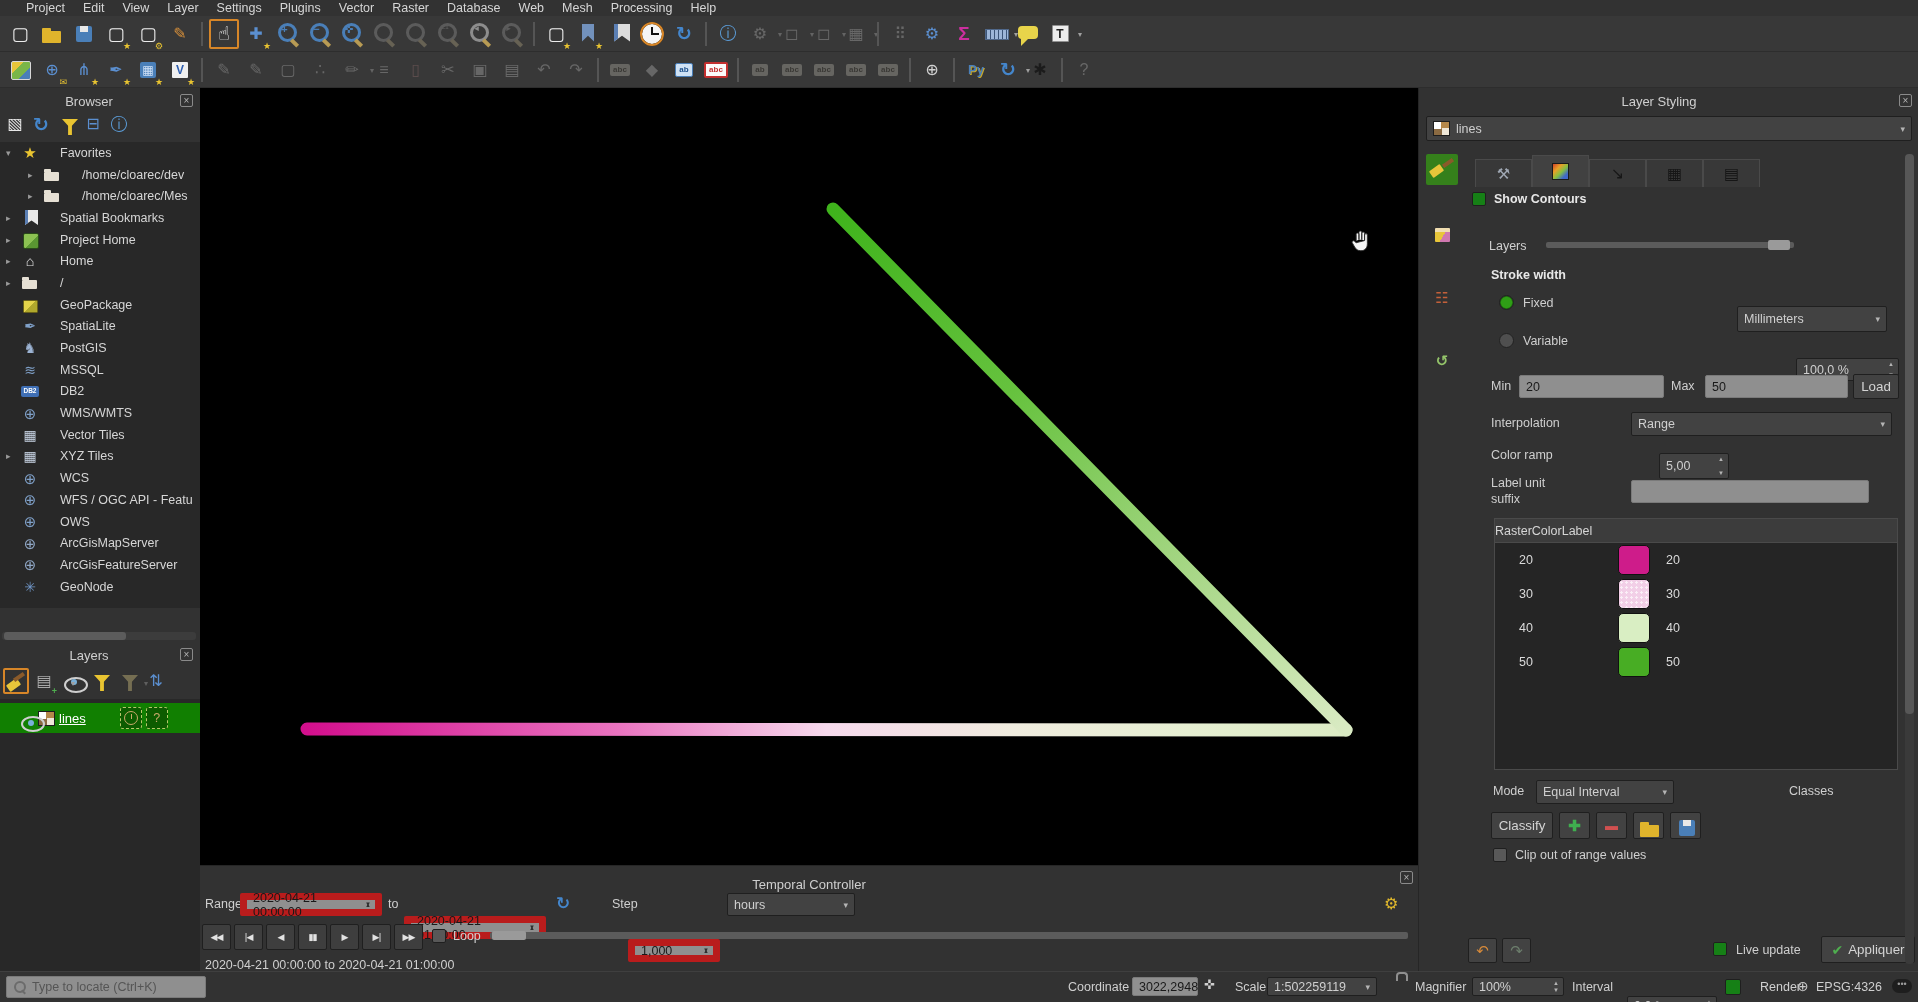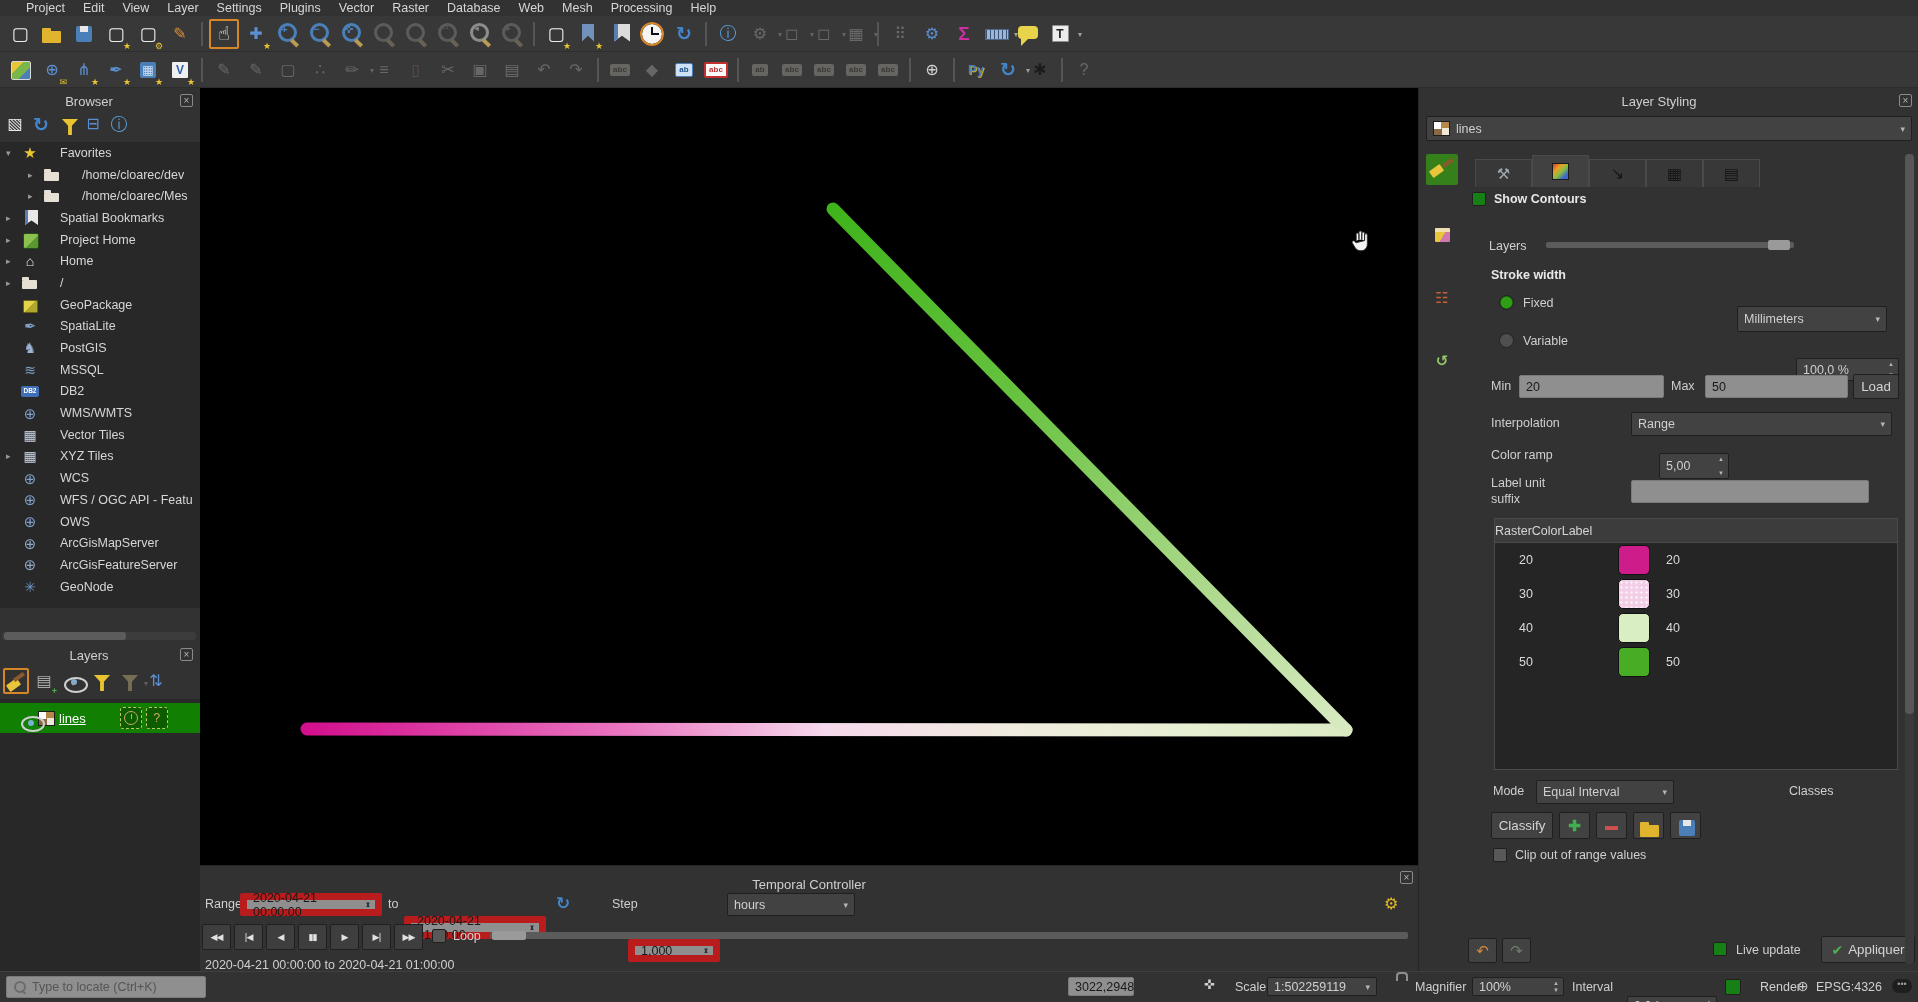--- a/index.html
+++ b/index.html
@@ -809,21 +809,21 @@
       <div style="width:9px;height:560px;background:#575757;border-radius:4px"></div>
     </div>
   </div>
 
   <div id="statusbar" class="abs">
     <div class="abs fieldl" style="left:6px;top:4px;width:200px;height:22px;gap:5px">
       <span class="mini-mag"></span>
       <span style="color:#555">Type to locate (Ctrl+K)</span>
     </div>
     <span class="abs lbl" style="left:1068px;top:8px">Coordinate</span>
-    <div class="abs fieldl" style="left:1068px;top:5px;width:66px;height:19px">
+    <div class="abs fieldl" style="left:1132px;top:5px;width:66px;height:19px">
         <span>3022,2948</span>
       </div>
     <span class="abs" style="left:1204px;top:5px;color:#cfcfcf;font-size:13px">✜</span>
     <span class="abs lbl" style="left:1235px;top:8px">Scale</span>
     <div class="abs combo" style="left:1267px;top:5px;width:110px;height:19px">
         <span>1:502259119</span>
       </div>
     <span class="abs padlock" style="left:1394px;top:5px"></span>
     <span class="abs lbl" style="left:1415px;top:8px">Magnifier</span>
     <div class="abs spind" style="left:1472px;top:5px;width:92px;height:19px">

